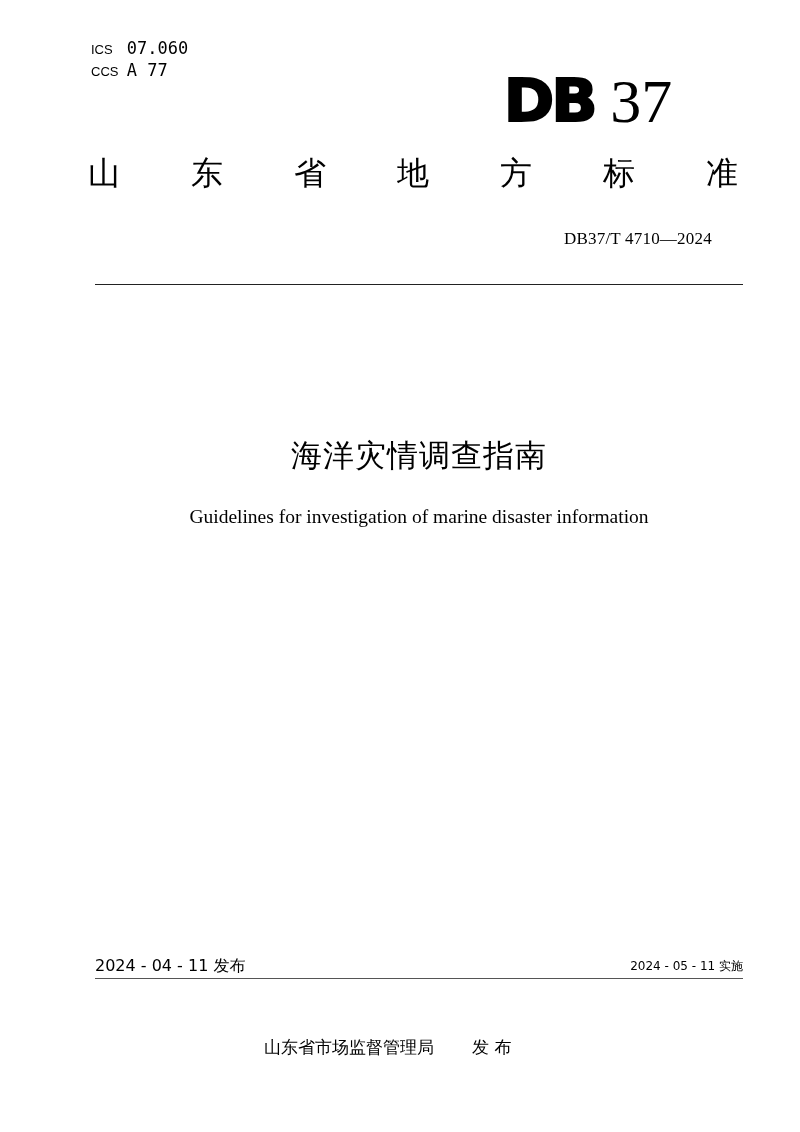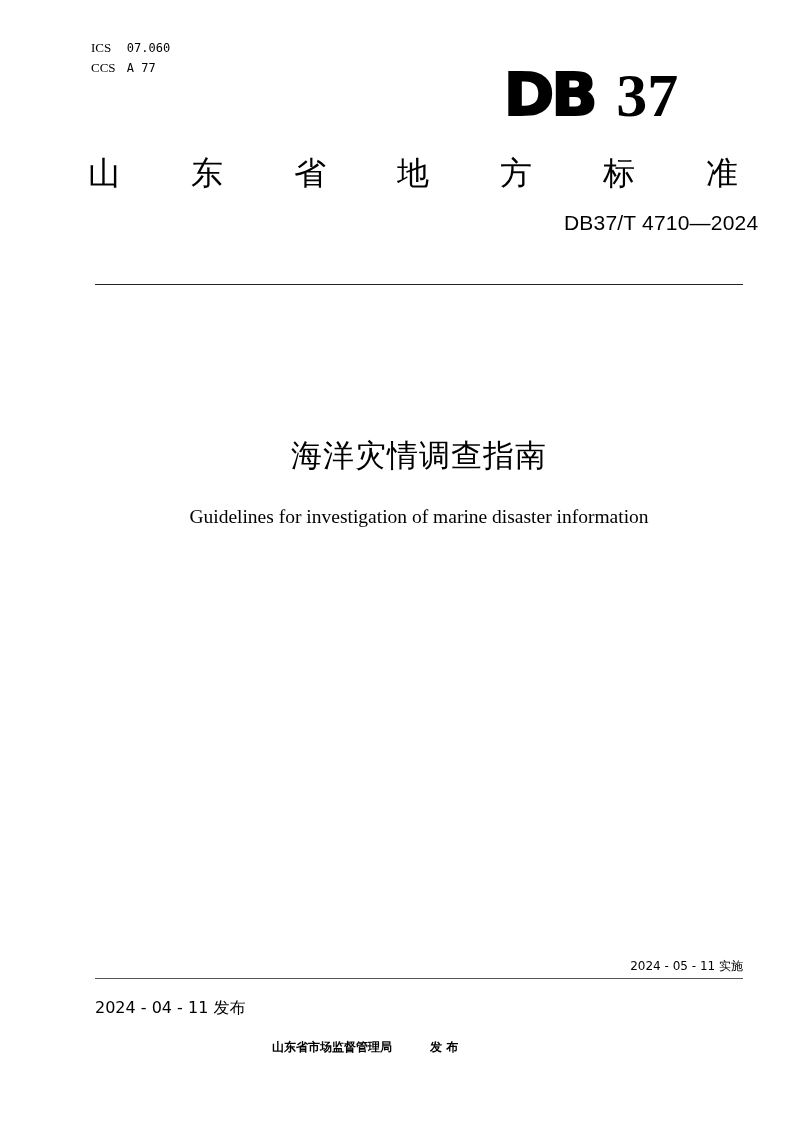--- a/index.html
+++ b/index.html
@@ -17,71 +17,72 @@
     }
     .abs { position: absolute; }
 
     .classification {
       left: 91px;
       top: 38px;
       font-size: 12px;
       line-height: 20px;
     }
     .classification .lbl {
-      font-family: Liberation Serif, serif;
+      font-family: Liberation Sans, sans-serif;
       font-size: 13px;
       display: inline-block;
       min-width: 32px;
     }
     .classification .val {
       font-family: "DejaVu Sans Mono", monospace;
-      font-size: 12px;
+      font-size: 17px;
     }
 
     .db-mark {
       left: 506px;
       top: 66px;
       height: 64px;
       display: flex;
-      gap: 16px;
+      align-items: flex-end;
+      gap: 10px;
     }
     .db-mark .db {
       font-family: "DejaVu Sans", sans-serif;
       font-weight: 900;
       font-size: 58px;
       line-height: 58px;
       letter-spacing: -3px;
       transform: scaleX(1.05);
       display: inline-block;
       -webkit-text-stroke: 2px #000;
     }
     .db-mark .num {
       font-family: "Liberation Serif", serif;
-      font-weight: bold;
+      font-weight: normal;
       font-size: 62px;
       line-height: 58px;
       margin-left: 8px;
       display: inline-block;
     }
 
     .std-title-row {
       left: 88px;
       top: 153px;
       width: 650px;
       display: flex;
       justify-content: space-between;
       font-size: 32px;
       line-height: 40px;
     }
 
     .std-number {
       left: 564px;
-      top: 211px;
-      font-family: Liberation Sans, sans-serif;
-      font-size: 21px;
+      top: 229px;
+      font-family: Liberation Serif, serif;
+      font-size: 17px;
       letter-spacing: 0.2px;
     }
 
     .rule-top {
       left: 95px;
       top: 284px;
       width: 648px;
       height: 0;
       border-top: 1.5px solid #222;
     }
@@ -104,44 +105,42 @@
       font-family: "Liberation Serif", serif;
       font-size: 19.5px;
       line-height: 26px;
     }
 
     .issue-date {
       left: 95px;
       top: 955px;
       font-size: 16px;
       line-height: 22px;
-      margin-top: 42px;
     }
     .impl-date {
       right: 57px;
       top: 955px;
       font-size: 12px;
       line-height: 22px;
       text-align: right;
     }
     .rule-bottom {
       left: 95px;
       top: 978px;
       width: 648px;
       height: 0;
       border-top: 1.5px solid #555;
     }
 
     .issuer {
-      left: 272px;
+      left: 264px;
       top: 1035px;
-      font-size: 12px;
+      font-size: 17px;
       line-height: 24px;
       white-space: pre;
-      font-weight: bold;
     }
   </style>
 </head>
 <body>
 
 <div class="abs classification">
   <div>
     <span class="lbl">ICS</span>
     <span class="val">07.060</span>
   </div>

